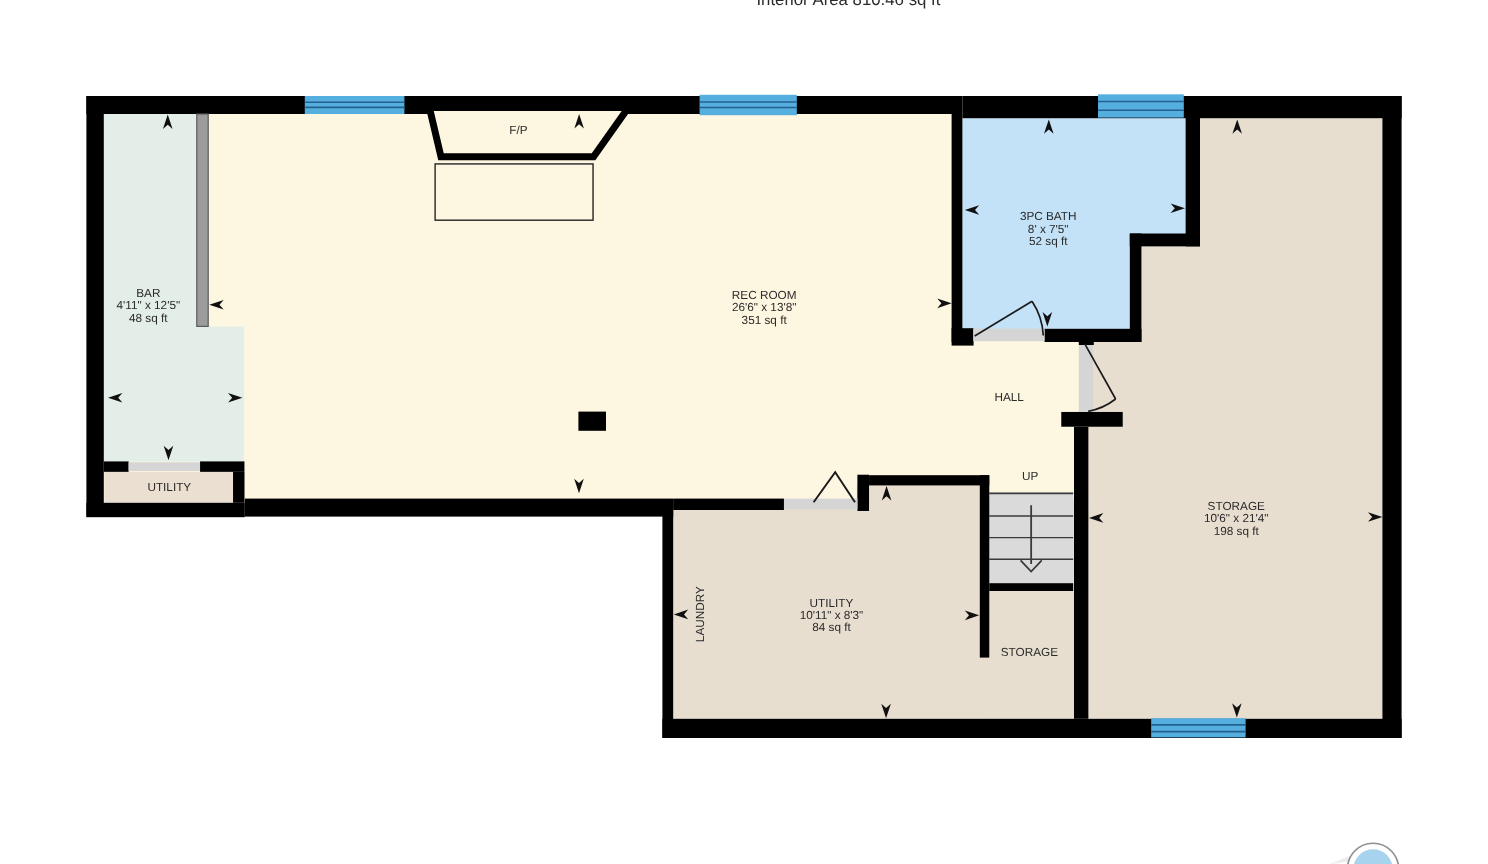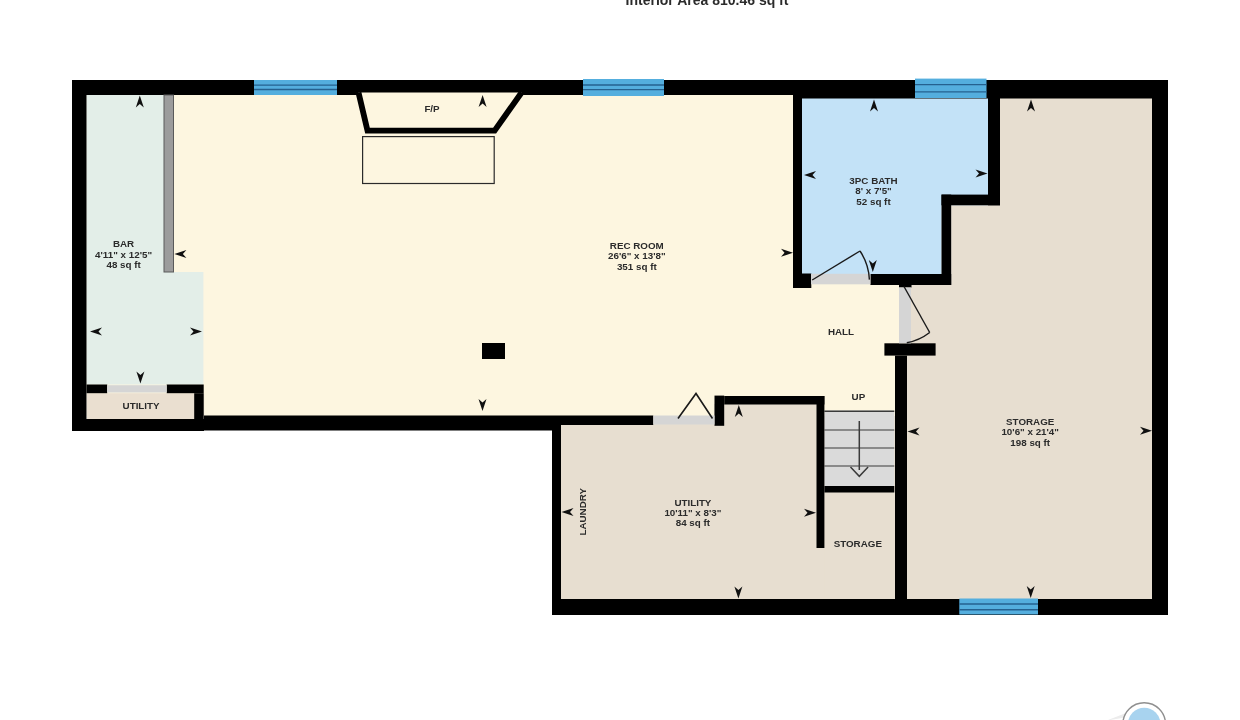--- a/index.html
+++ b/index.html
@@ -1,17 +1,17 @@
 <!DOCTYPE html>
 <html><head>
 <meta charset="utf-8">
 <style>
   html,body{margin:0;padding:0;background:#fff;}
   .page{position:relative;width:1240px;height:720px;overflow:hidden;background:#fff;
-        font-family:"Liberation Sans", sans-serif;font-weight:bold;}
+        font-family:"Liberation Sans", sans-serif;}
   svg{position:absolute;left:0;top:0;}
   text{font-family:"Liberation Sans", sans-serif;fill:#2b2b2b;}
 </style>
 </head>
 <body>
 <div class="page">
 <svg width="1240" height="720" viewBox="0 0 1240 720">
 
   <rect x="0" y="0" width="1240" height="720" fill="#ffffff"></rect>
 

